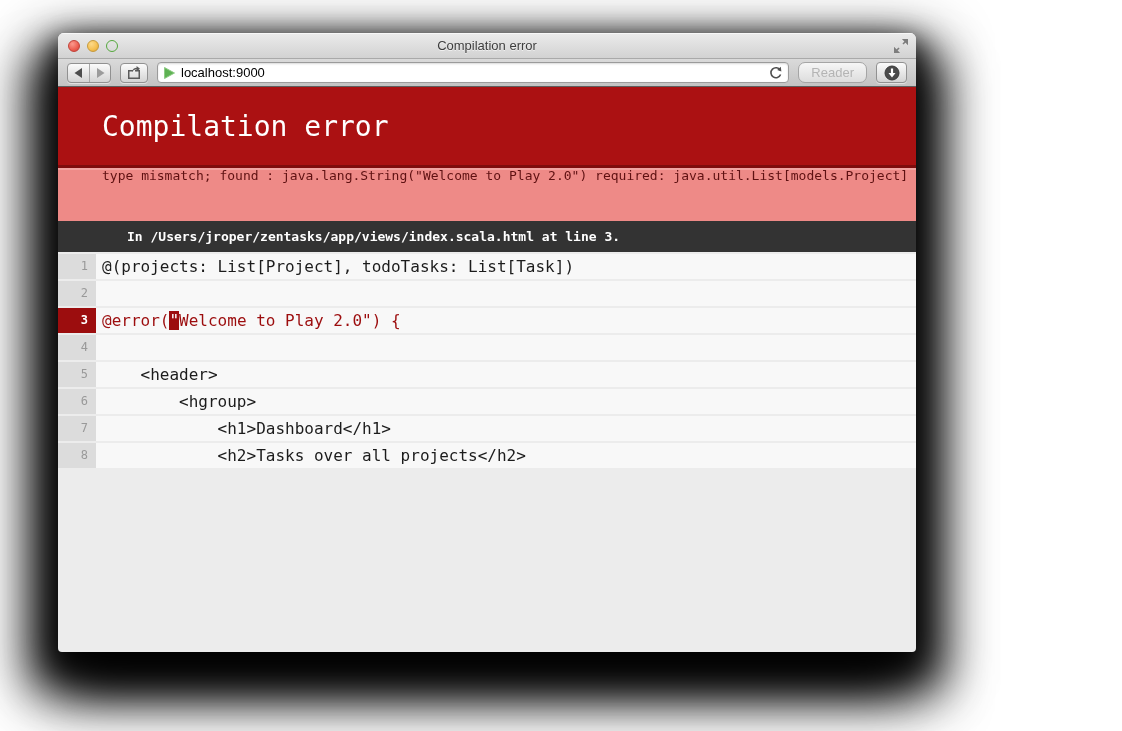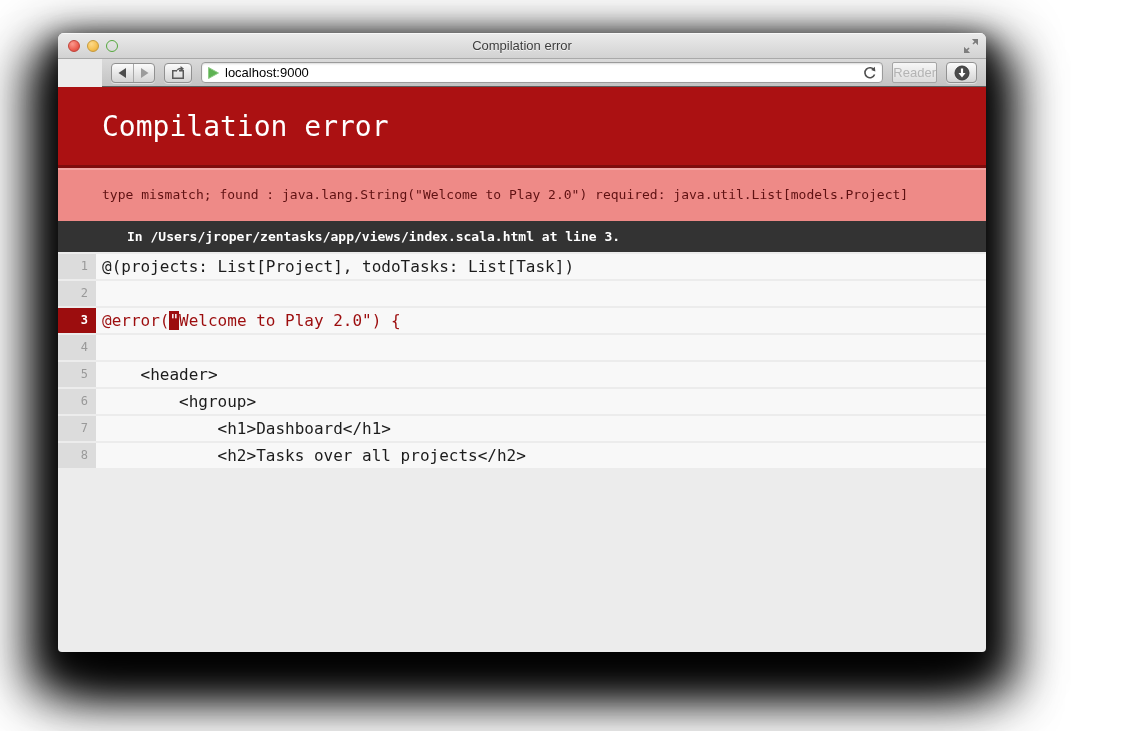--- a/index.html
+++ b/index.html
@@ -1,20 +1,20 @@
 <!DOCTYPE html>
 <html><head>
 <meta charset="utf-8">
 <style>
   * { margin: 0; padding: 0; box-sizing: border-box; }
   html, body { width: 1122px; height: 731px; background: #ffffff; overflow: hidden;
     font-family: "Liberation Sans", sans-serif; }
 
   .window {
-    position: absolute; left: 58px; top: 33px; width: 928px; height: 619px;
+    position: absolute; left: 58px; top: 33px; width: 858px; height: 619px;
     border-radius: 6px 6px 4px 4px;
     background: #ececec;
     box-shadow:
       0 28px 55px 18px rgba(0,0,0,0.88),
       0 12px 28px 6px rgba(0,0,0,0.75),
       -26px 30px 45px 4px rgba(0,0,0,0.62),
       26px 30px 45px 4px rgba(0,0,0,0.62);
     overflow: hidden;
     display: flex; flex-direction: column;
   }
@@ -33,61 +33,61 @@
   .light.close { background: radial-gradient(circle at 35% 30%, #fb9a8d, #ec5e50 60%, #c9413a); border: 1px solid #c14138; }
   .light.minimize { background: radial-gradient(circle at 35% 30%, #fcd98a, #f5bf4f 60%, #d89f35); border: 1px solid #c69a3c; }
   .light.zoombtn { background: radial-gradient(circle at 35% 30%, #b2e79a, #6cc550 60%, #4fa238; ); border: 1px solid #55a83d; }
   .fullscreen { position: absolute; right: 8px; top: 6px; width: 14px; height: 14px; }
 
   
   .toolbar {
     height: 28px; flex: 0 0 28px;
     background: linear-gradient(#dadada, #c3c3c3);
     border-bottom: 1px solid #5e5e5e;
-    display: flex; align-items: center; padding: 0 9px; gap: 9px; margin-left: 44px;
+    display: flex; align-items: center; padding: 0 9px; gap: 9px;
   }
   .seg-group { display: flex; height: 20px; border: 1px solid #919191; border-radius: 4px;
     background: linear-gradient(#fbfbfb, #d4d4d4); overflow: hidden;
     box-shadow: 0 1px 0 rgba(255,255,255,0.5); }
   .seg-btn { width: 21px; display: flex; align-items: center; justify-content: center; }
   .seg-btn + .seg-btn { border-left: 1px solid #a8a8a8; }
   .tool-btn { width: 28px; height: 20px; border: 1px solid #919191; border-radius: 4px;
     background: linear-gradient(#fbfbfb, #d4d4d4); display: flex; align-items: center; justify-content: center;
     box-shadow: 0 1px 0 rgba(255,255,255,0.5); }
 
   .url-field {
     flex: 1; height: 21px; background: #ffffff; border: 1px solid #9b9b9b; border-radius: 4px;
     display: flex; align-items: center; padding: 0 6px; gap: 6px;
     box-shadow: inset 0 1px 2px rgba(0,0,0,0.15);
   }
   .url-text { flex: 1; font-size: 13px; color: #000; border: none; outline: none;
     font-family: "Liberation Sans", sans-serif; background: transparent; }
   .reader-btn {
-    height: 21px; padding: 0 0; border: 1px solid #a5a5a5; border-radius: 2px;
+    height: 21px; padding: 0 12px; border: 1px solid #a5a5a5; border-radius: 7px;
     background: linear-gradient(#f6f6f6, #dddddd);
     display: flex; align-items: center; font-size: 13px; color: #b4b4b4;
   }
   .downloads-btn { width: 31px; height: 21px; border: 1px solid #919191; border-radius: 4px;
     background: linear-gradient(#fbfbfb, #d4d4d4); display: flex; align-items: center; justify-content: center;
     box-shadow: 0 1px 0 rgba(255,255,255,0.5); }
 
   
   .mono { font-family: "DejaVu Sans Mono", "Liberation Mono", monospace; }
 
   .error-header {
     flex: 0 0 81px; background: #ab1112; border-bottom: 3px solid #7e0c0d;
     display: flex; align-items: center;
   }
   .error-header h1 { color: #ffffff; font-size: 28px; font-weight: normal; padding-left: 44px;
     font-family: "DejaVu Sans Mono", "Liberation Mono", monospace; }
 
   .error-message {
     flex: 0 0 53px; background: #ee8a87;
     box-shadow: inset 0 2px 0 rgba(255,255,255,0.22);
-    display: flex; align-items: center;
+    display: flex; 
   }
   .error-message p { color: #5f1112; font-size: 13px; padding-left: 44px; }
 
   .error-location {
     flex: 0 0 31px; background: #333333;
     display: flex; align-items: center;
   }
   .error-location p { color: #ffffff; font-size: 13px; font-weight: bold; padding-left: 44px; margin-left: 25px; }
 
   

